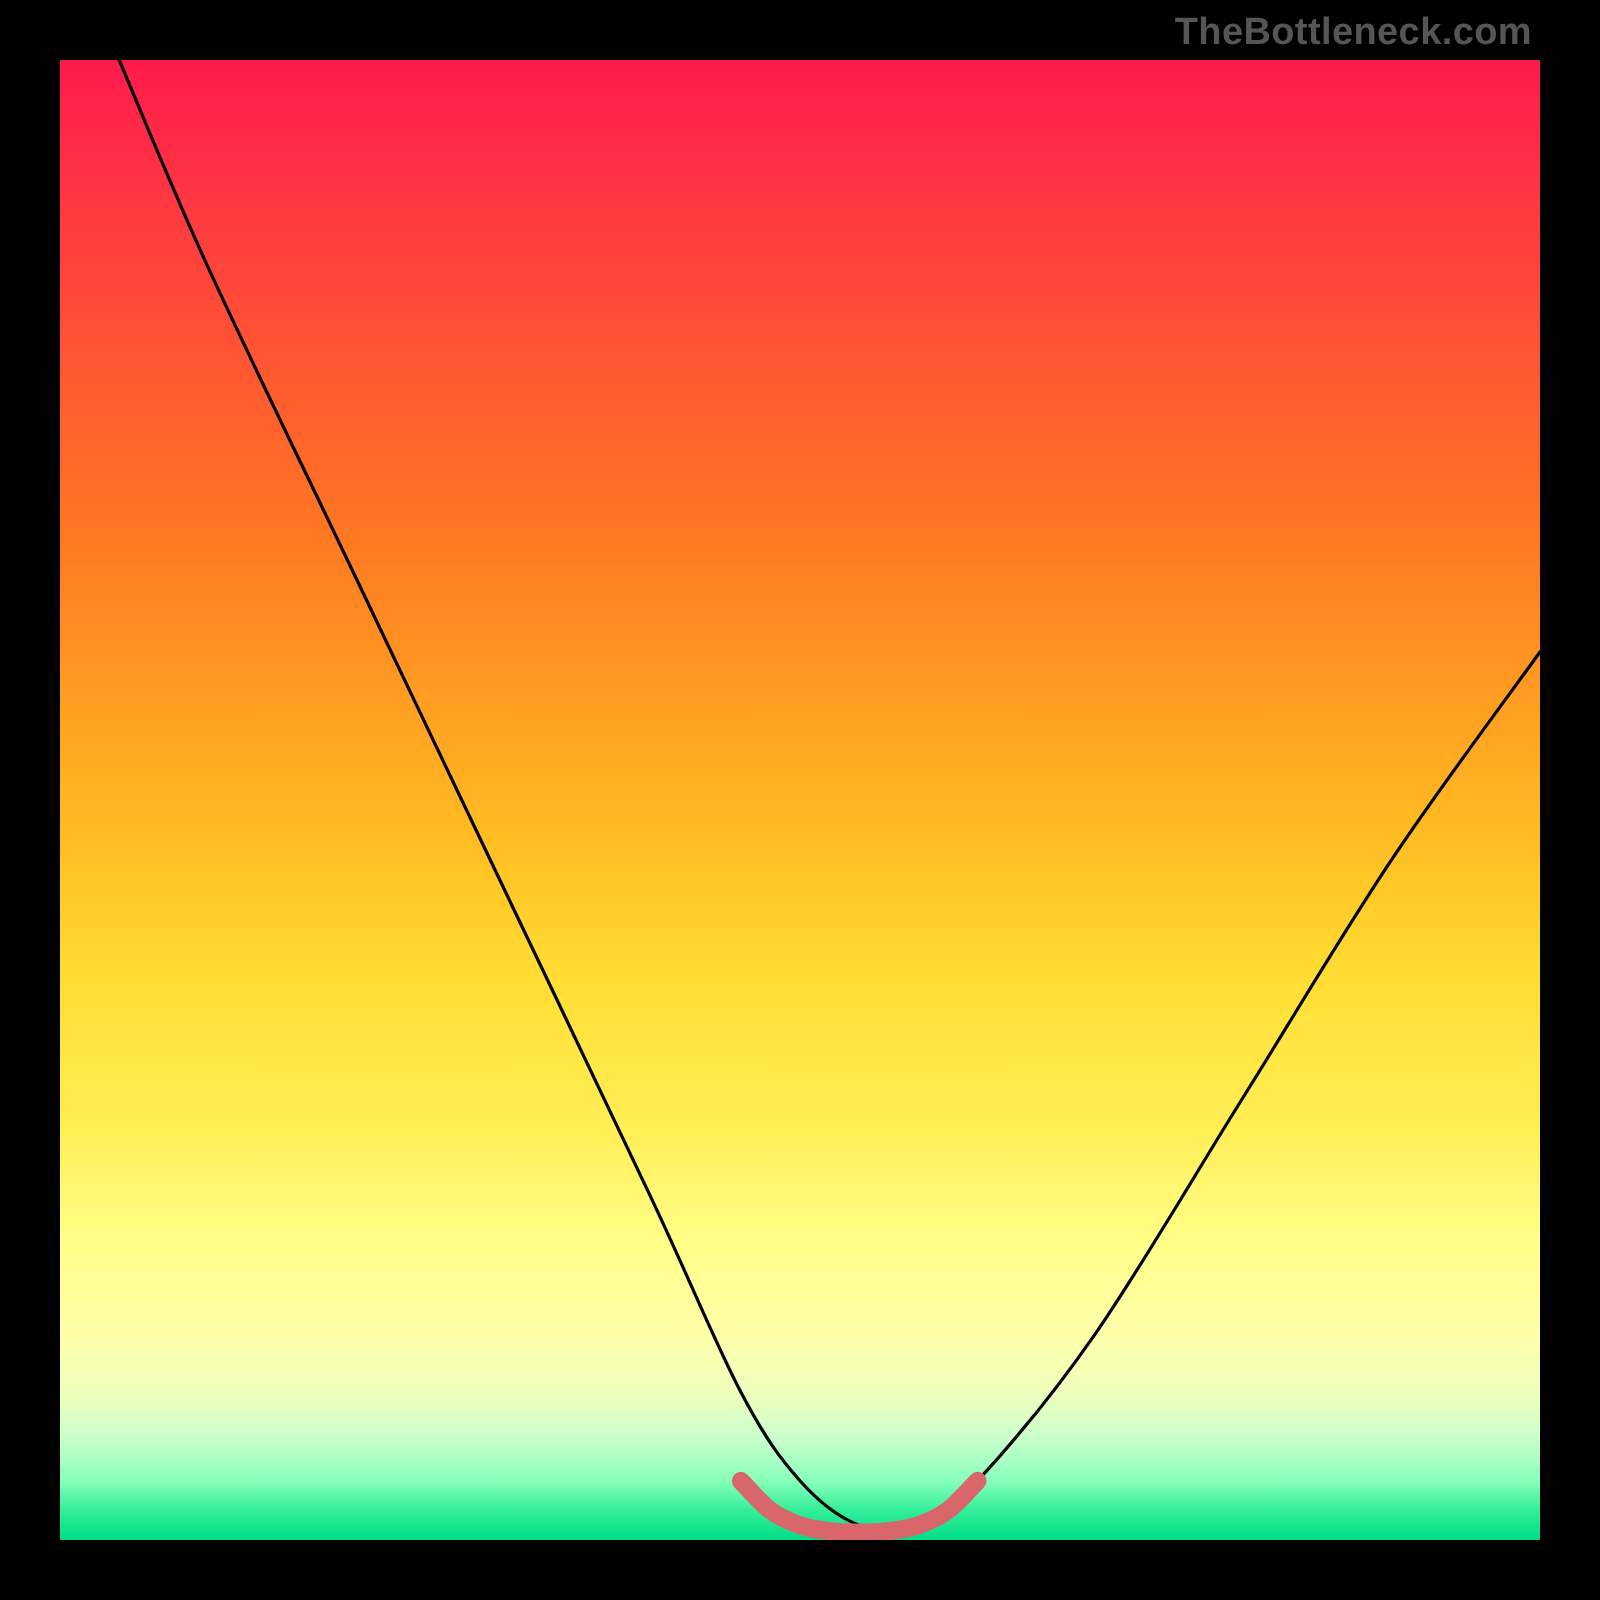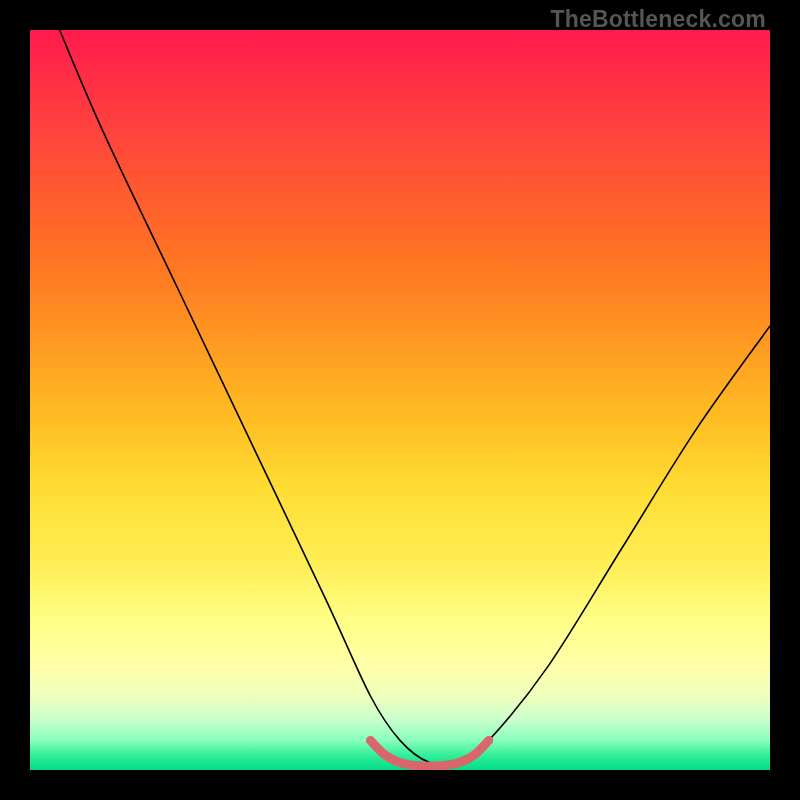--- a/index.html
+++ b/index.html
@@ -31,21 +31,21 @@
       #ccffcc 93%,
       #88ffbb 96%,
       #33ee99 98%,
       #00dd88 100%);
   }
   .watermark {
     position: absolute;
     top: 6px;
     right: 34px;
     font-family: Arial, Helvetica, sans-serif;
-    font-size: 23px;
+    font-size: 19px;
     font-weight: 600;
     color: #555;
     letter-spacing: 0.2px;
     user-select: none;
   }
   svg.curve {
     position: absolute;
     left: 0; top: 0;
     width: 740px; height: 740px;
   }

